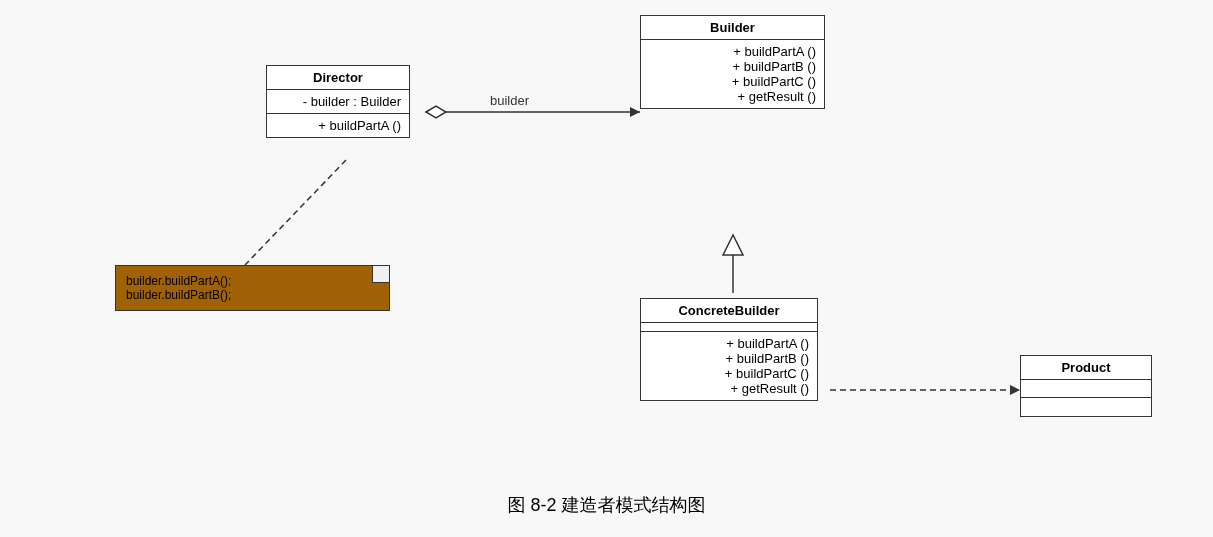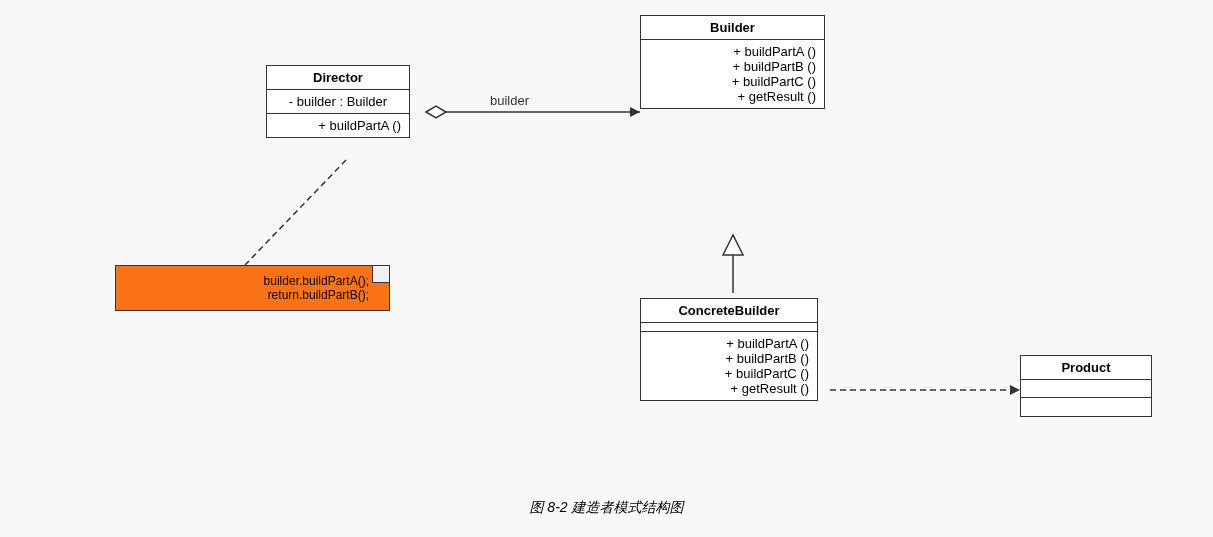--- a/index.html
+++ b/index.html
@@ -30,57 +30,56 @@
       background: #fff;
       border-bottom: 1.5px solid #333;
       padding: 4px 10px;
       font-weight: bold;
       text-align: center;
       white-space: nowrap;
     }
     .uml-class .class-section {
       border-bottom: 1.5px solid #333;
       padding: 4px 8px;
-      text-align: center;
+      text-align: right;
       white-space: nowrap;
     }
     .uml-class .class-section:last-child {
       border-bottom: none;
     }
     .uml-class .class-methods {
       padding: 4px 8px;
       text-align: right;
       white-space: nowrap;
     }
     .note-box {
       position: absolute;
       border: 1.5px solid #333;
-      background: #f97316;
+      background: #a16207;
       padding: 8px 10px;
-      text-align: right;
+      text-align: left;
       font-size: 12px;
     }
     .note-box::before {
       content: '';
       position: absolute;
       top: 0;
       right: 0;
       width: 16px;
       height: 16px;
       border-left: 1.5px solid #333;
       border-bottom: 1.5px solid #333;
       background: #f0f0f0;
     }
     .caption {
       position: absolute;
       bottom: 20px;
       width: 100%;
       text-align: center;
-      font-size: 14px;
-      font-style: italic;
+      font-size: 18px;
     }
     svg.arrows {
       position: absolute;
       top: 0;
       left: 0;
       width: 100%;
       height: 100%;
       pointer-events: none;
     }
   </style>
@@ -141,17 +140,17 @@
   </div>
 
   <div class="uml-class" style="left:1020px; top:355px; width:132px;">
     <div class="class-name">Product</div>
     <div class="class-section" style="height:18px;"></div>
     <div class="class-methods" style="height:18px;"></div>
   </div>
 
   <div class="note-box" style="left:115px; top:265px; width:275px; padding-right:20px;">
     <div>builder.buildPartA();</div>
-    <div>return.buildPartB();</div>
+    <div>builder.buildPartB();</div>
   </div>
 
   <div class="caption">图 8-2   建造者模式结构图</div>
 </div>
 
 </body></html>

